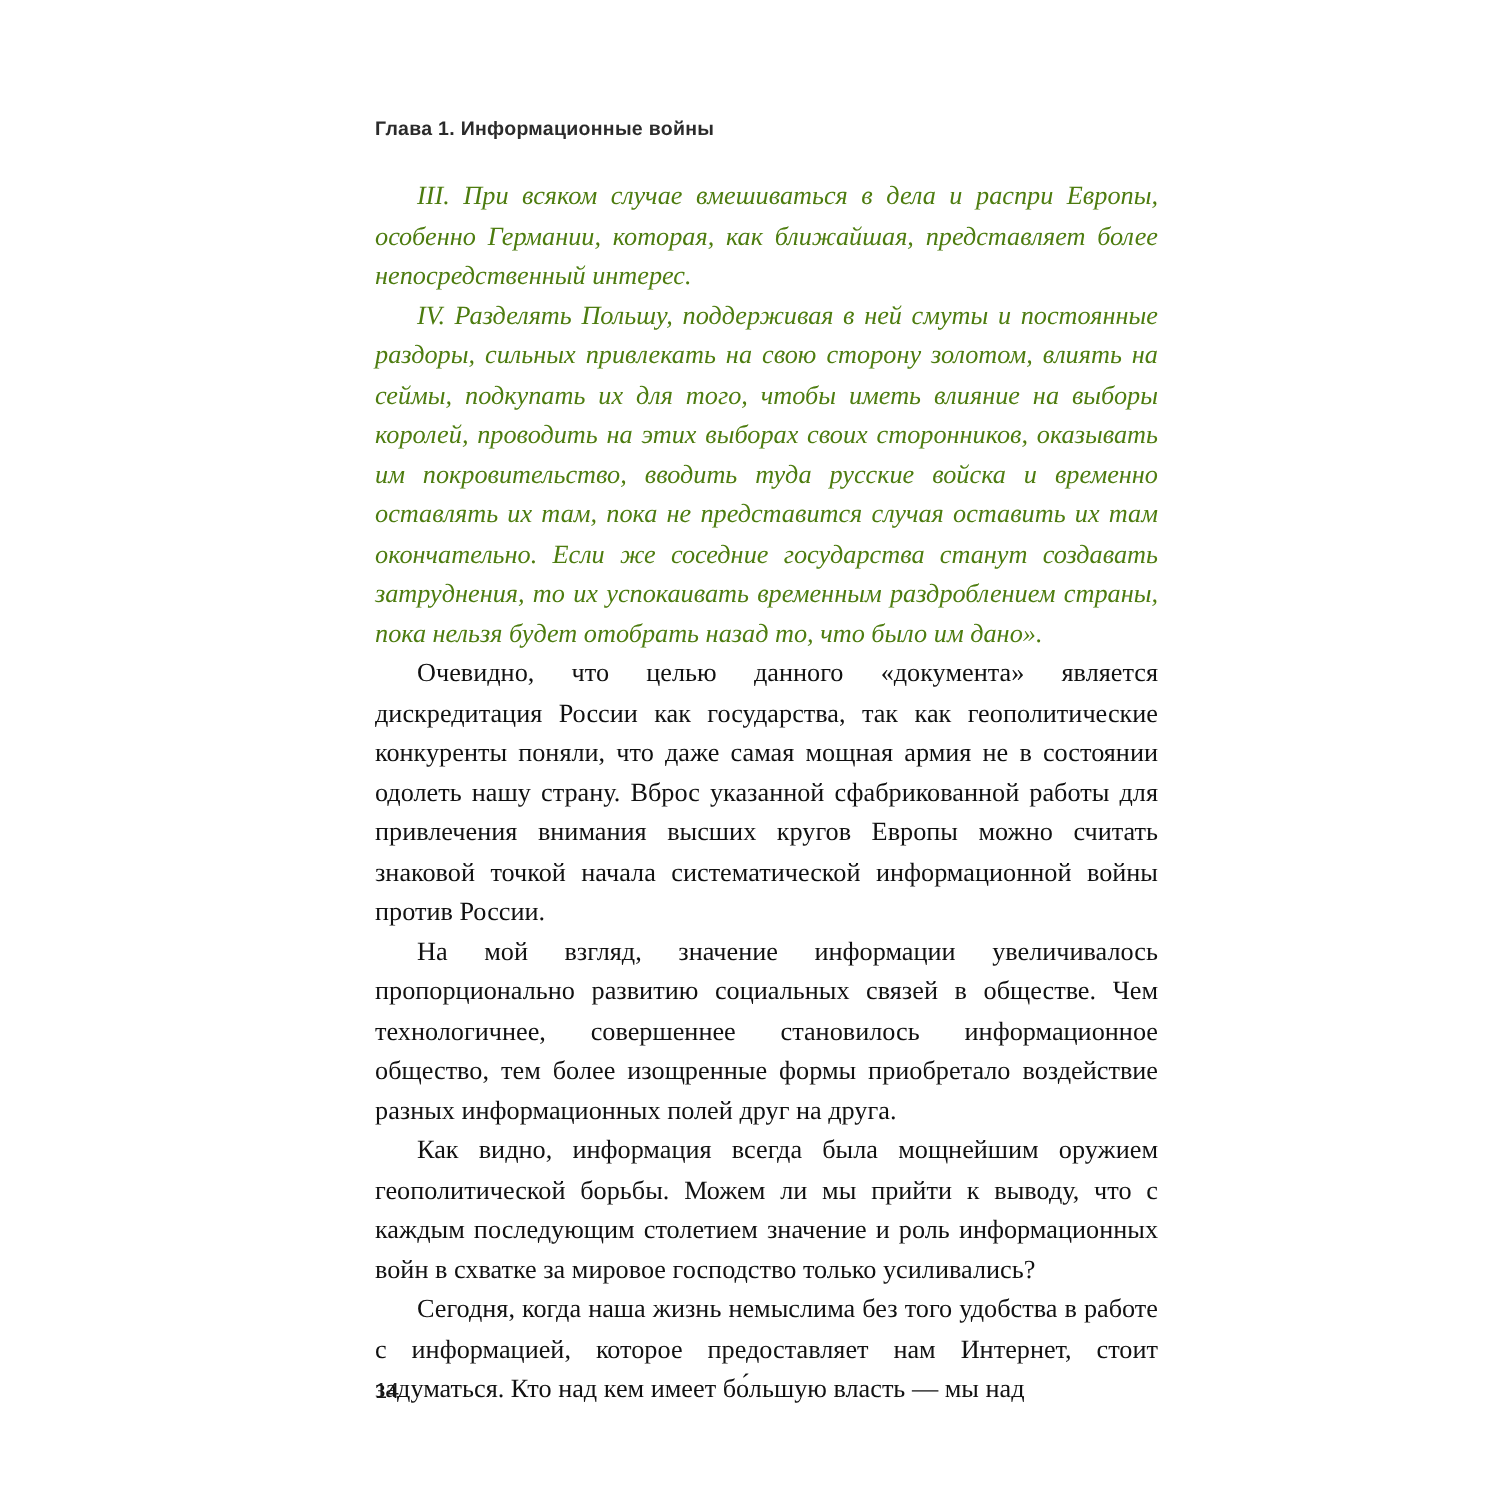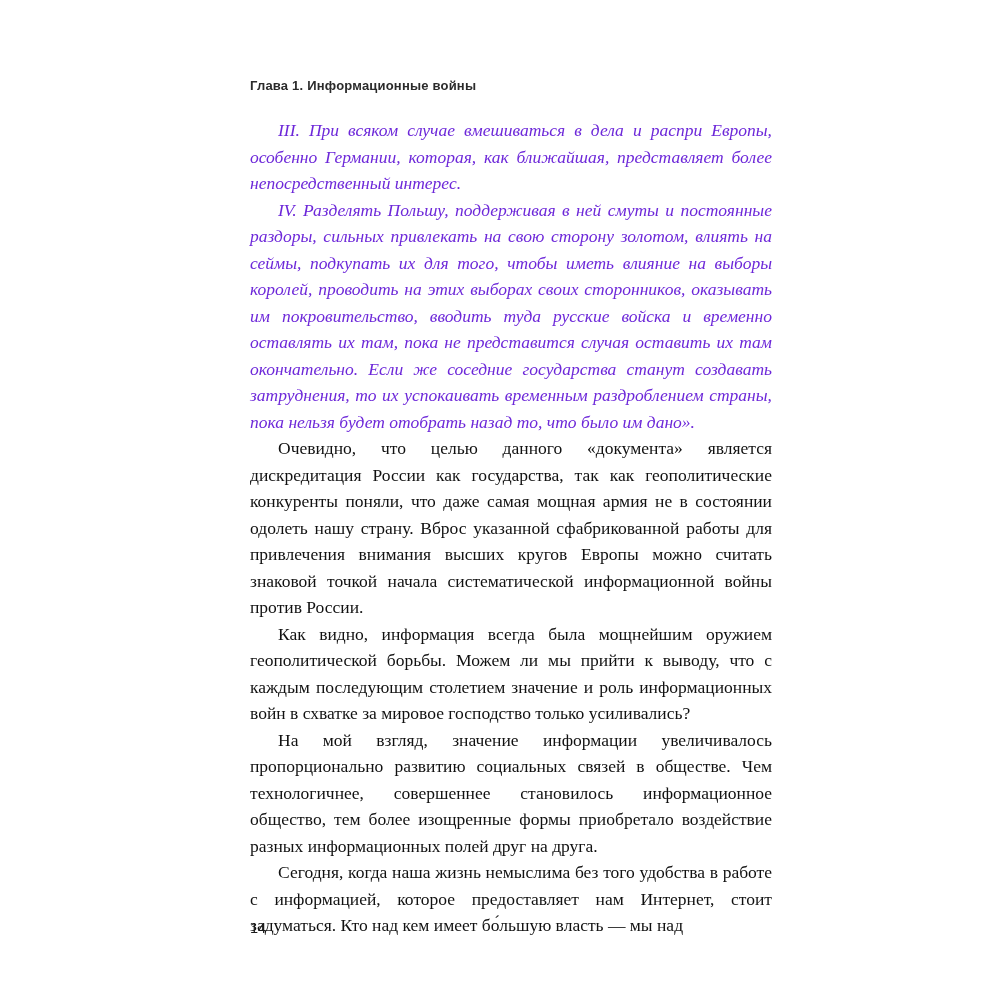--- a/index.html
+++ b/index.html
@@ -27,21 +27,21 @@
     font-weight: bold;
     color: #2b2b2b;
     letter-spacing: 0.2px;
     margin-bottom: 24px;
   }
   .quote-block {
     font-family: "Liberation Serif", serif;
     font-style: italic;
     font-size: 17.5px;
     line-height: 26.5px;
-    color: #6d28d9;
+    color: #4d7c0f;
     text-align: justify;
   }
   .quote-block .para {
     text-indent: 28px;
     margin: 0;
   }
   .body-block {
     font-family: "Liberation Serif", serif;
     font-size: 17.5px;
     line-height: 26.5px;
@@ -70,21 +70,21 @@
 
     <div class="running-header">Глава 1. Информационные войны</div>
 
     <div class="quote-block">
       <p class="para">III. При всяком случае вмешиваться в дела и распри Европы, особенно Германии, которая, как ближайшая, представляет более непосредственный интерес.</p>
       <p class="para">IV. Разделять Польшу, поддерживая в ней смуты и постоянные раздоры, сильных привлекать на свою сторону золотом, влиять на сеймы, подкупать их для того, чтобы иметь влияние на выборы королей, проводить на этих выборах своих сторонников, оказывать им покровительство, вводить туда русские войска и временно оставлять их там, пока не представится случая оставить их там окончательно. Если же соседние государства станут создавать затруднения, то их успокаивать временным раздроблением страны, пока нельзя будет отобрать назад то, что было им дано».</p>
     </div>
 
     <div class="body-block">
       <p class="para">Очевидно, что целью данного «документа» является дискредитация России как государства, так как геополитические конкуренты поняли, что даже самая мощная армия не в состоянии одолеть нашу страну. Вброс указанной сфабрикованной работы для привлечения внимания высших кругов Европы можно считать знаковой точкой начала систематической информационной войны против России.</p>
+      <p class="para">На мой взгляд, значение информации увеличивалось пропорционально развитию социальных связей в обществе. Чем технологичнее, совершеннее становилось информационное общество, тем более изощренные формы приобретало воздействие разных информационных полей друг на друга.</p>
       <p class="para">Как видно, информация всегда была мощнейшим оружием геополитической борьбы. Можем ли мы прийти к выводу, что с каждым последующим столетием значение и роль информационных войн в схватке за мировое господство только усиливались?</p>
-      <p class="para">На мой взгляд, значение информации увеличивалось пропорционально развитию социальных связей в обществе. Чем технологичнее, совершеннее становилось информационное общество, тем более изощренные формы приобретало воздействие разных информационных полей друг на друга.</p>
       <p class="para">Сегодня, когда наша жизнь немыслима без того удобства в работе с информацией, которое предоставляет нам Интернет, стоит задуматься. Кто над кем имеет бо́льшую власть — мы над</p>
     </div>
 
   </div>
 
   <div class="page-number">14</div>
 </div>
 
 </body></html>

